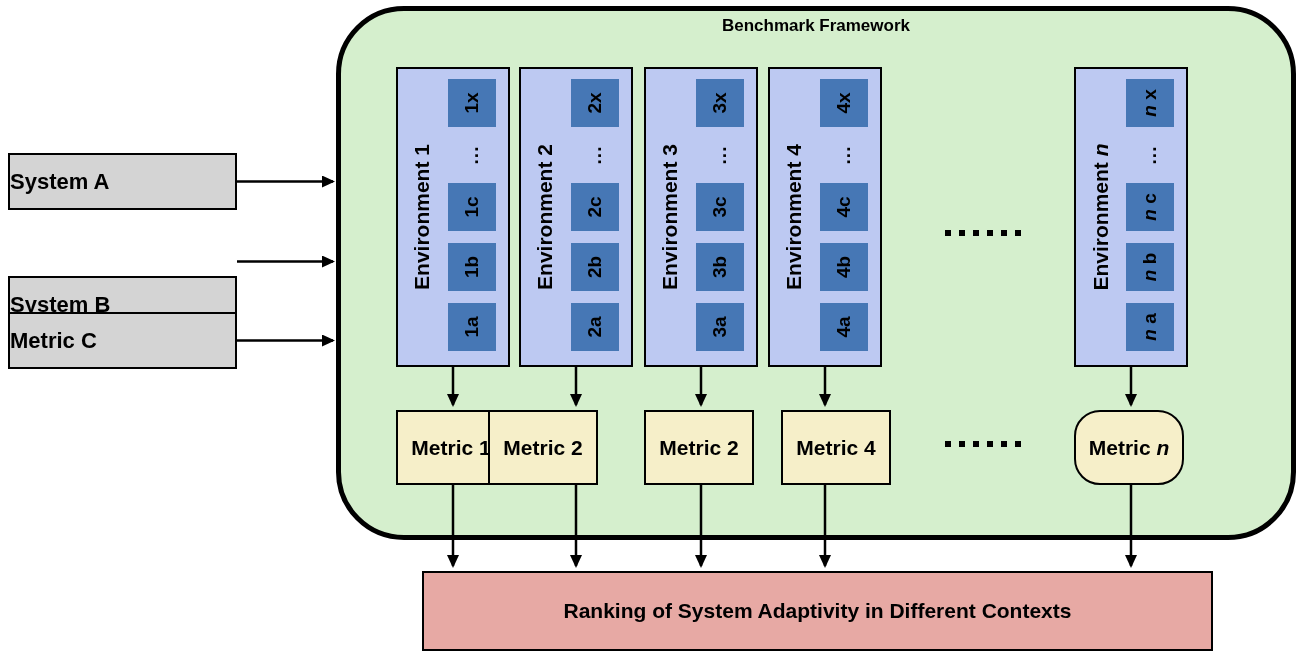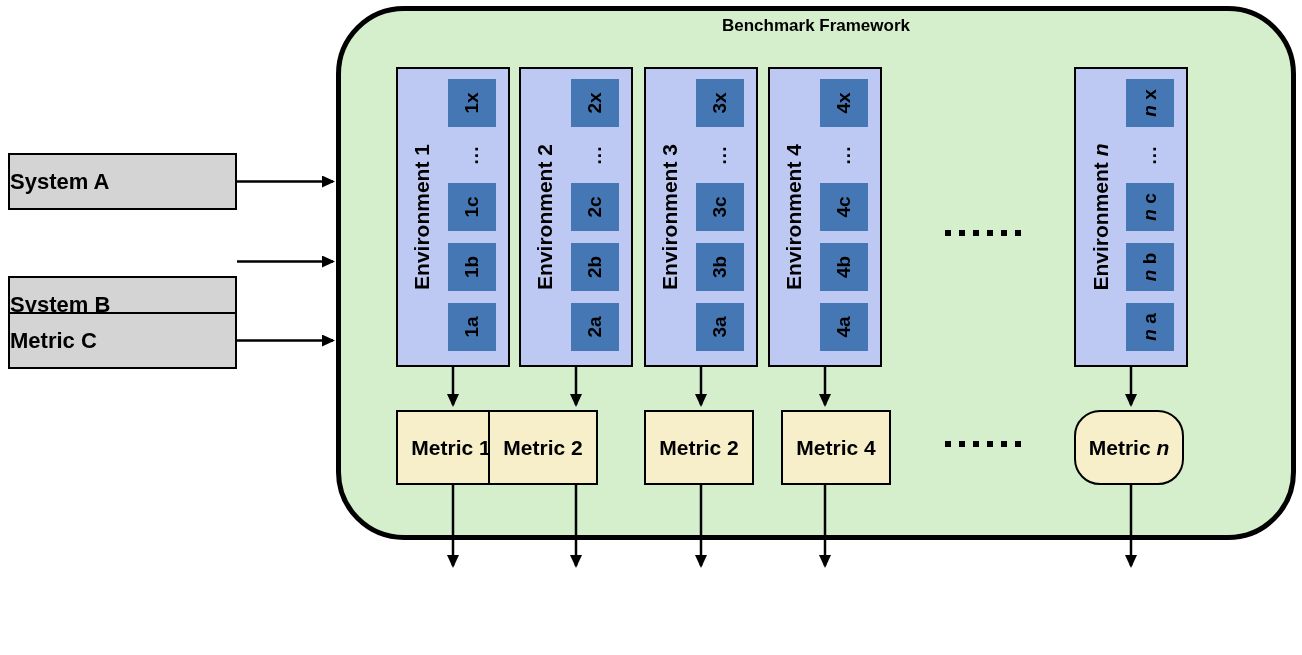--- a/index.html
+++ b/index.html
@@ -240,20 +240,23 @@
     </div>
   <div class="ellipsis" id="met-ellipsis">
       <i></i>
       <i></i>
       <i></i>
       <i></i>
       <i></i>
       <i></i>
     </div>
 
+  <div class="ranking">
+    <span class="fmt">Ranking of System Adaptivity in Different Contexts</span>
+  </div>
 
   <svg class="arrows" width="1302" height="655" viewBox="0 0 1302 655">
     <defs>
       <marker id="ah" markerUnits="userSpaceOnUse" markerWidth="14" markerHeight="12" refX="11" refY="6" orient="auto">
         <path d="M0,0 L13,6 L0,12 Z" fill="#000"></path>
       </marker>
     </defs>
     <g id="arrow-lines">
         <line x1="237" y1="181.5" x2="333" y2="181.5" stroke="#000" stroke-width="2.5" marker-end="url(#ah)"></line>
         <line x1="237" y1="261.5" x2="333" y2="261.5" stroke="#000" stroke-width="2.5" marker-end="url(#ah)"></line>

